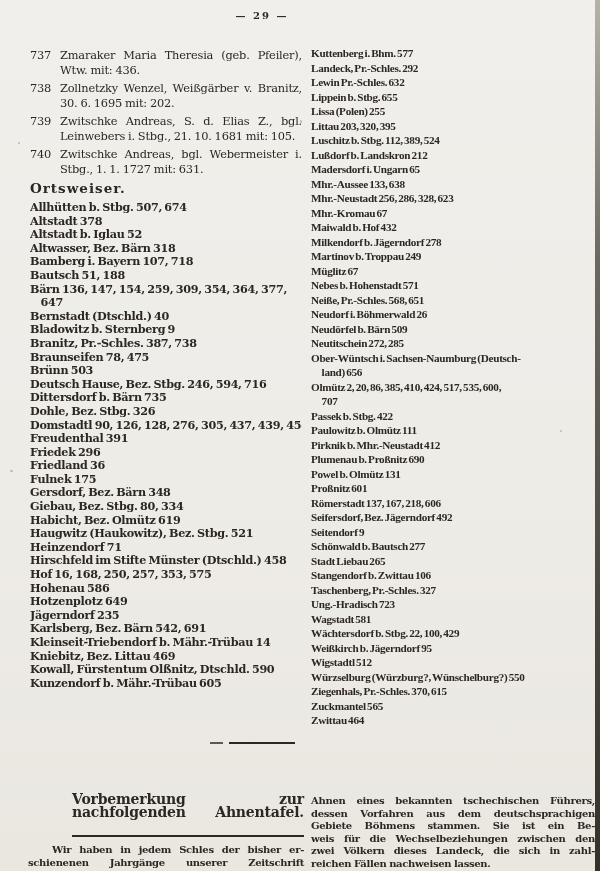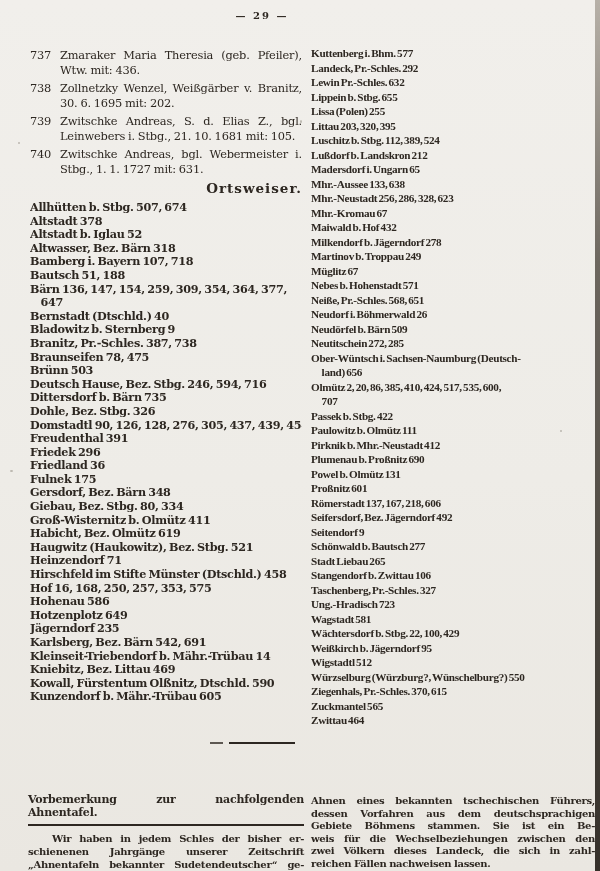--- a/index.html
+++ b/index.html
@@ -18,39 +18,39 @@
   .col-left{left:30px;top:48px;width:272px;}
   .col-right{left:311px;top:46px;width:284px;}
   .entries{margin-bottom:2px;}
   .entry{
     position:relative;padding-left:30px;margin-bottom:3px;
     font-weight:normal;font-size:11.4px;line-height:15px;
     letter-spacing:-0.2px;word-spacing:-0.5px;text-align:justify;
   }
   .entry-num{position:absolute;left:0;top:0;}
   .orts-heading{
-    text-align:right;font-weight:bold;font-size:13.5px;
+    text-align:left;font-weight:bold;font-size:13.5px;
     margin:3px 0 5px;letter-spacing:1px;
   }
   .idx-list{overflow:hidden;}
   .idx-line{
     font-weight:bold;font-size:11.2px;line-height:13.6px;
     white-space:nowrap;overflow:hidden;
     letter-spacing:-0.3px;word-spacing:-1.2px;
   }
   .col-right .idx-line{line-height:14.5px;font-family:Liberation Serif, serif;}
   .divider{position:absolute;left:210px;top:742px;display:flex;align-items:center;}
   .divider-dash{width:13px;height:2px;background:#2d2721;opacity:.75;margin-right:6px;}
   .divider-line{width:66px;height:2px;background:#2d2721;}
   .bottom-left{position:absolute;left:28px;top:793px;width:276px;}
   .vb-heading{
-    font-weight:bold;font-size:11px;line-height:13px;
+    font-weight:bold;font-size:14px;line-height:13px;
     letter-spacing:-0.2px;word-spacing:0.5px;
-    border-bottom:2px solid #2d2721;padding-bottom:5px;margin-bottom:6px;
-    text-align:justify;text-align-last:justify;
+    border-bottom:2px solid #2d2721;padding-bottom:16px;margin-bottom:6px;
+    text-align:justify;text-align-last:justify;margin-left:44px;
   }
   .par-line{
     font-weight:bold;font-size:10px;
     letter-spacing:-0.3px;word-spacing:-0.5px;
     text-align:justify;text-align-last:justify;
   }
   .par-left .par-line{line-height:13px;}
   .par-left .par-line:first-child{padding-left:24px;}
   .bottom-right{position:absolute;left:311px;top:795px;width:284px;}
   .par-right .par-line{line-height:12.6px;}
@@ -109,21 +109,20 @@
         <div class="idx-line">Deutsch Hause, Bez. Stbg. 246, 594, 716</div>
         <div class="idx-line">Dittersdorf b. Bärn 735</div>
         <div class="idx-line">Dohle, Bez. Stbg. 326</div>
         <div class="idx-line">Domstadtl 90, 126, 128, 276, 305, 437, 439, 454</div>
         <div class="idx-line">Freudenthal 391</div>
         <div class="idx-line">Friedek 296</div>
         <div class="idx-line">Friedland 36</div>
         <div class="idx-line">Fulnek 175</div>
         <div class="idx-line">Gersdorf, Bez. Bärn 348</div>
         <div class="idx-line">Giebau, Bez. Stbg. 80, 334</div>
-        <div class="idx-line">Groß-Wisternitz b. Olmütz 411</div>
         <div class="idx-line">Habicht, Bez. Olmütz 619</div>
         <div class="idx-line">Haugwitz (Haukowitz), Bez. Stbg. 521</div>
         <div class="idx-line">Heinzendorf 71</div>
         <div class="idx-line">Hirschfeld im Stifte Münster (Dtschld.) 458</div>
         <div class="idx-line">Hof 16, 168, 250, 257, 353, 575</div>
         <div class="idx-line">Hohenau 586</div>
         <div class="idx-line">Hotzenplotz 649</div>
         <div class="idx-line">Jägerndorf 235</div>
         <div class="idx-line">Karlsberg, Bez. Bärn 542, 691</div>
         <div class="idx-line">Kleinseit-Triebendorf b. Mähr.-Trübau 14</div>

